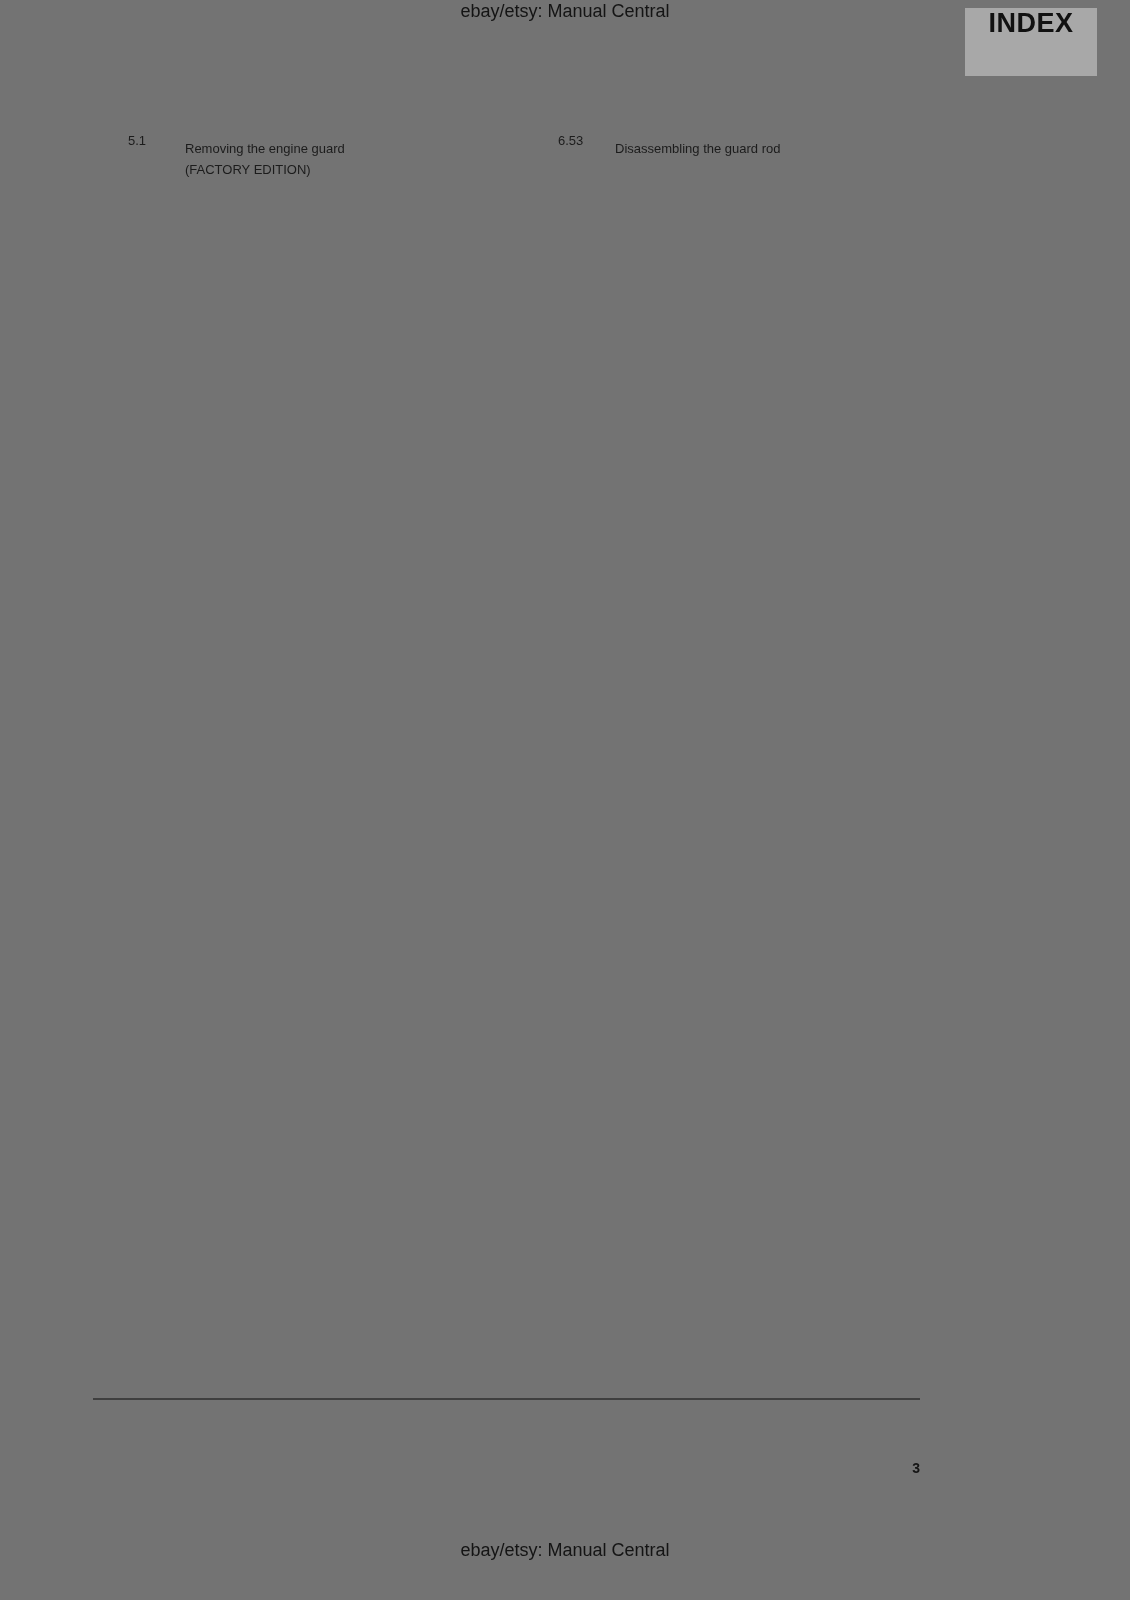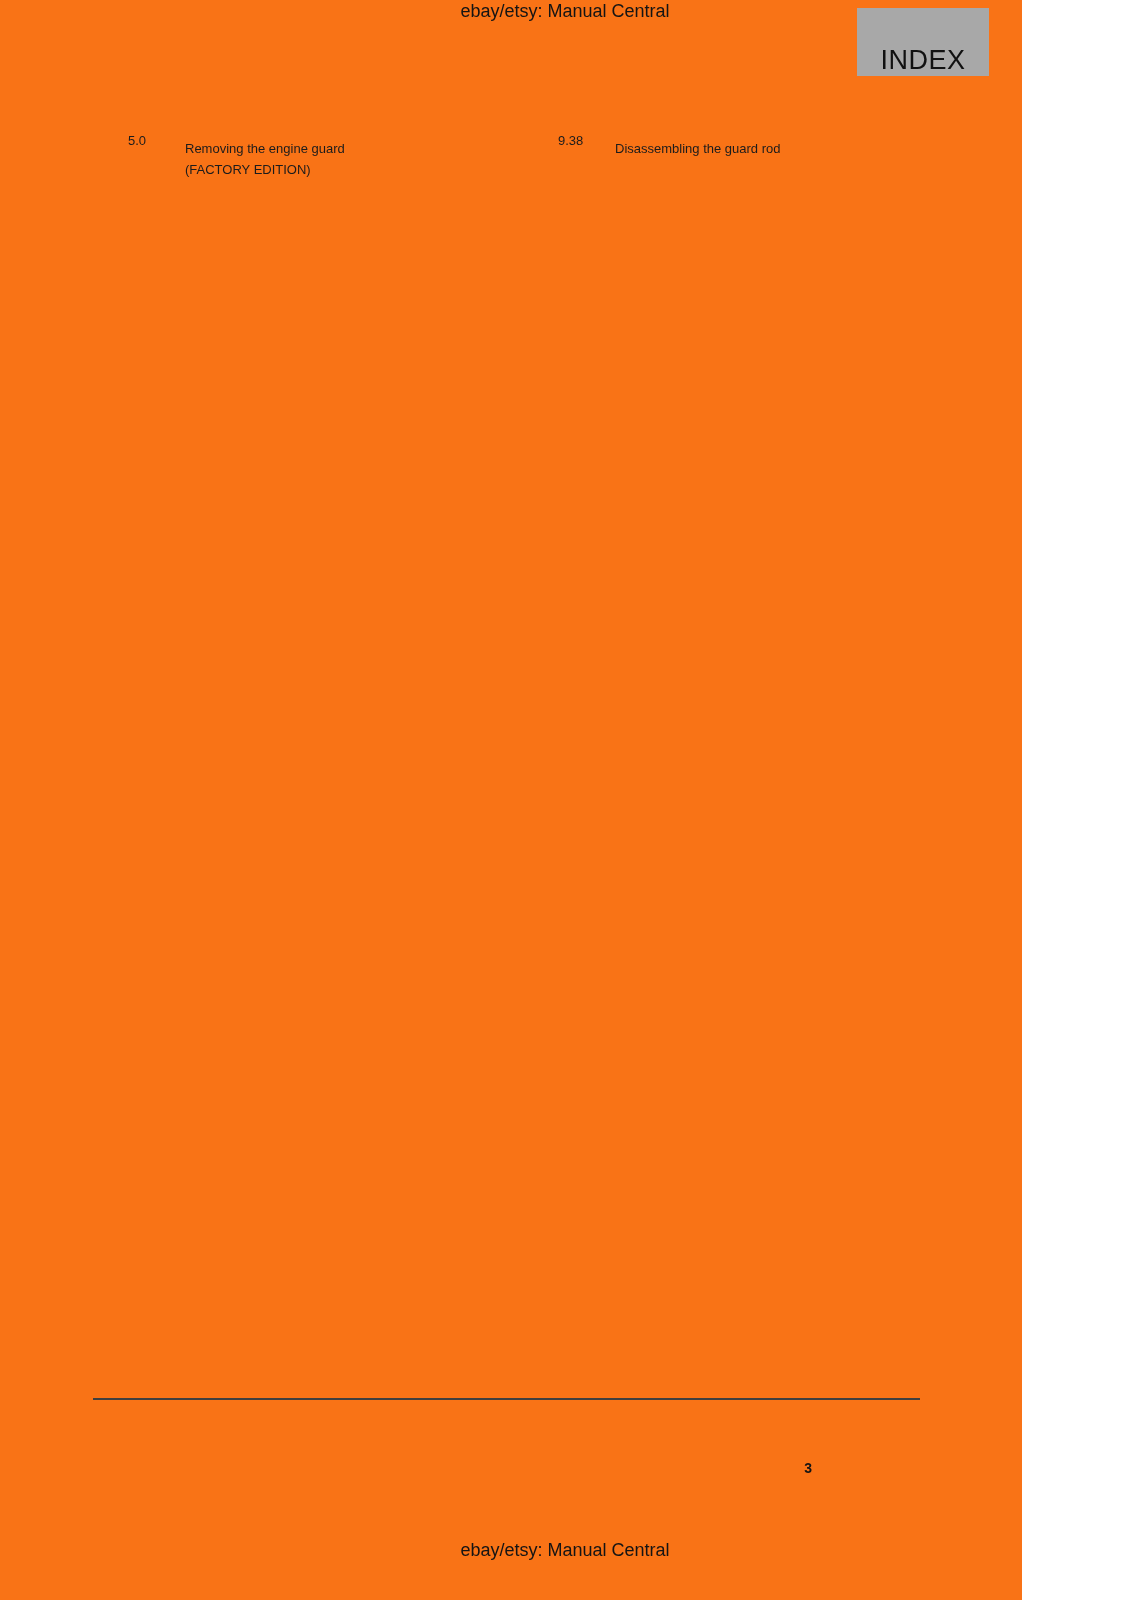--- a/index.html
+++ b/index.html
@@ -1,37 +1,37 @@
 <!DOCTYPE html>
 <html><head>
 <meta charset="utf-8">
 <style>
   html, body { margin: 0; padding: 0; background: #ffffff; }
   .page {
     position: relative;
-    width: 1022px;
+    width: 1130px;
     height: 1600px;
-    background: #f97316;
+    background: #737373;
     font-family: "Liberation Sans", sans-serif;
     color: #1c1c1c;
     overflow: hidden;
   }
   .top-watermark {
     position: absolute; top: 1px; left: 0; width: 1130px;
     text-align: center; font-size: 18px; color: #141414;
   }
   .bottom-watermark {
     position: absolute; top: 1540px; left: 0; width: 1130px;
     text-align: center; font-size: 18px; color: #141414;
   }
   .index-tab {
     position: absolute; top: 8px; right: 33px; width: 132px; height: 68px;
     background: #a8a8a8;
-    display: flex; align-items: flex-end; justify-content: center;
-    font-size: 27px; font-weight: normal; color: #111111; letter-spacing: 0.5px;
+    display: flex; align-items: flex-start; justify-content: center;
+    font-size: 27px; font-weight: bold; color: #111111; letter-spacing: 0.5px;
   }
   .toc {
     position: absolute; top: 130px; left: 93px; width: 827px;
     display: flex; gap: 33px;
   }
   .col { width: 397px; flex: none; }
   .entry {
     display: flex; align-items: flex-start;
     font-size: 13px; line-height: 21px;
   }
@@ -60,34 +60,34 @@
 <body>
 
 <div class="page">
   <div class="top-watermark">ebay/etsy: Manual Central</div>
   <div class="index-tab">
     <span>INDEX</span>
   </div>
   <div class="toc">
     <div class="col">
         <div class="entry level2">
-          <span class="num">5.0</span>
+          <span class="num">5.1</span>
           <span class="body">
             <span class="preline">Removing the engine guard</span>
             <span class="lastline">
               <span class="t">(FACTORY EDITION)</span>
               <span class="leader"></span>
               <span class="page">108</span>
             </span>
           </span>
         </div>
       </div>
     <div class="col">
         <div class="entry level2">
-          <span class="num">9.38</span>
+          <span class="num">6.53</span>
           <span class="body">
             <span class="preline">Disassembling the guard rod</span>
             <span class="lastline">
               <span class="t">(FACTORY EDITION)</span>
               <span class="leader"></span>
               <span class="page">155</span>
             </span>
           </span>
         </div>
       </div>

